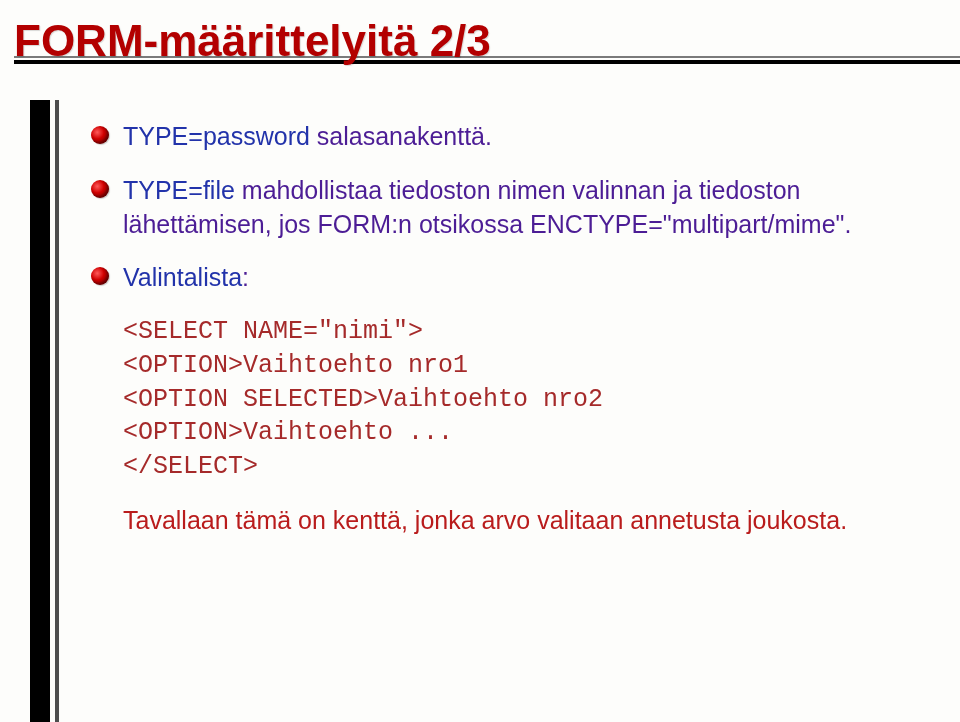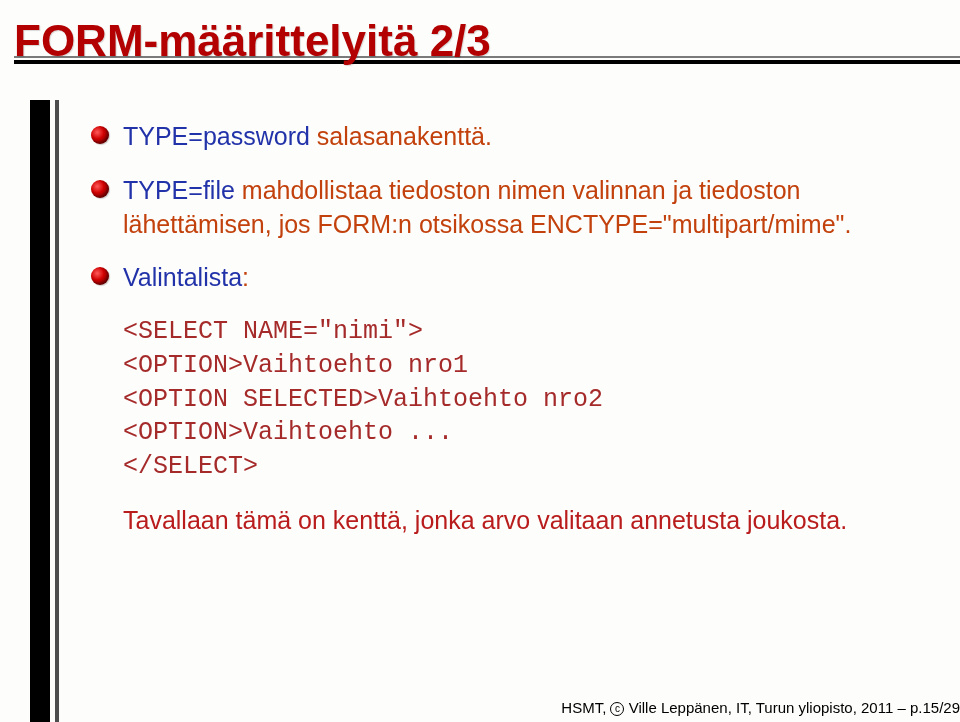--- a/index.html
+++ b/index.html
@@ -75,21 +75,21 @@
     left: 6px;
     top: 6px;
     width: 18px;
     height: 18px;
     background: radial-gradient(circle at 35% 35%, #ff5a5a 0%, #d00000 40%, #7a0000 100%);
     border-radius: 50%;
     box-shadow: inset -2px -2px 3px rgba(0,0,0,0.4), 1px 1px 1px rgba(0,0,0,0.2);
   }
   .body-text { font-size: 25px; }
   .blue { color: #2233aa; }
-  .black { color: #c2410c; }
+  .black { color: #4c1d95; }
   .codeblock {
     font-family: "Courier New", Courier, monospace;
     color: #a52a2a;
     font-size: 25px;
     line-height: 1.35;
     margin-top: 18px;
     padding-left: 38px;
     white-space: pre;
   }
   .tail-note {
@@ -148,16 +148,13 @@
 
     <div class="codeblock"><span>&lt;SELECT NAME="nimi"&gt;</span>
 <span>&lt;OPTION&gt;Vaihtoehto nro1</span>
 <span>&lt;OPTION SELECTED&gt;Vaihtoehto nro2</span>
 <span>&lt;OPTION&gt;Vaihtoehto ...</span>
 <span>&lt;/SELECT&gt;</span></div>
 
     <div class="tail-note">Tavallaan tämä on kenttä, jonka arvo valitaan annetusta joukosta.</div>
   </div>
 
-  <div class="footer">
-    <span>HSMT, </span><span class="copycircle">c</span><span> Ville Leppänen, IT, Turun yliopisto, 2011 – p.15/29</span>
-  </div>
 </div>
 
 </body></html>

